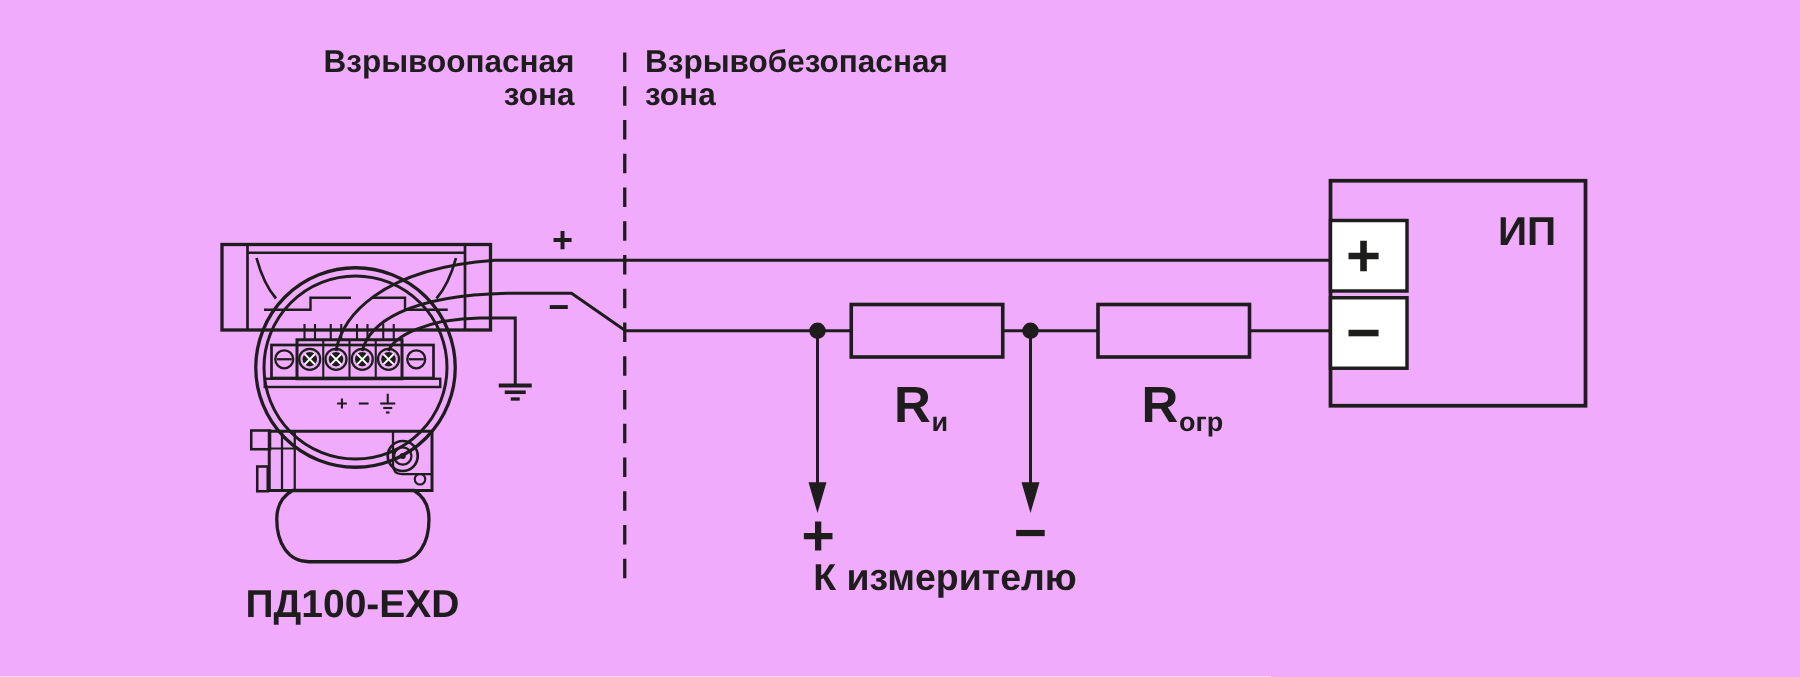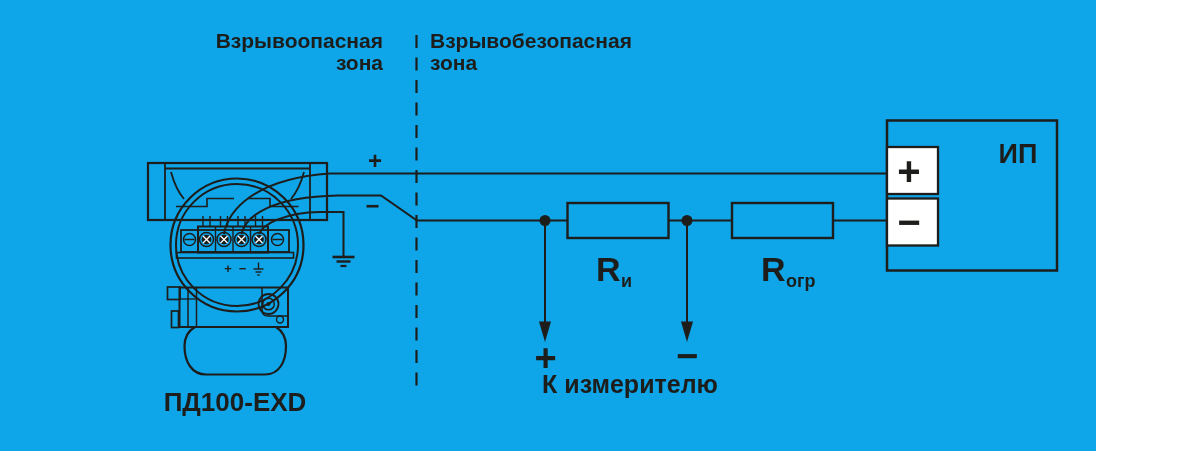--- a/index.html
+++ b/index.html
@@ -1,16 +1,16 @@
 <!DOCTYPE html>
 <html><head>
 <meta charset="utf-8">
 <style>
   html,body{margin:0;padding:0;background:#ffffff;}
-  .canvas{position:relative;width:1096px;height:451px;background:#0ea5e9;overflow:hidden;}
+  .canvas{position:relative;width:1200px;height:451px;background:#f0abfc;overflow:hidden;}
   svg{display:block;}
   .t{font-family:"Liberation Sans",sans-serif;font-weight:700;fill:#1d1d1b;}
   .ln{stroke:#1d1d1b;fill:none;}
   .fl{fill:#1d1d1b;stroke:none;}
   .wh{fill:#ffffff;}
 </style>
 </head>
 <body>
 
 <div class="canvas">

